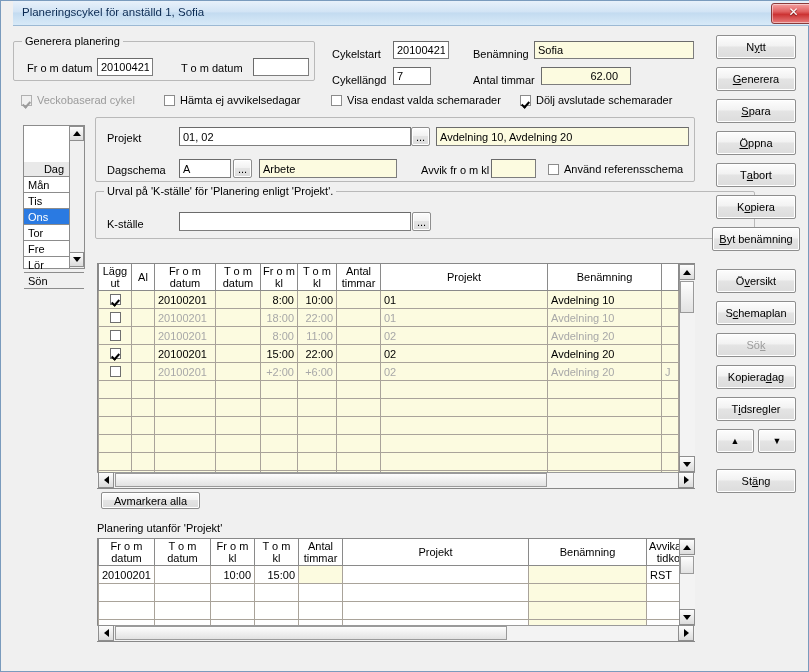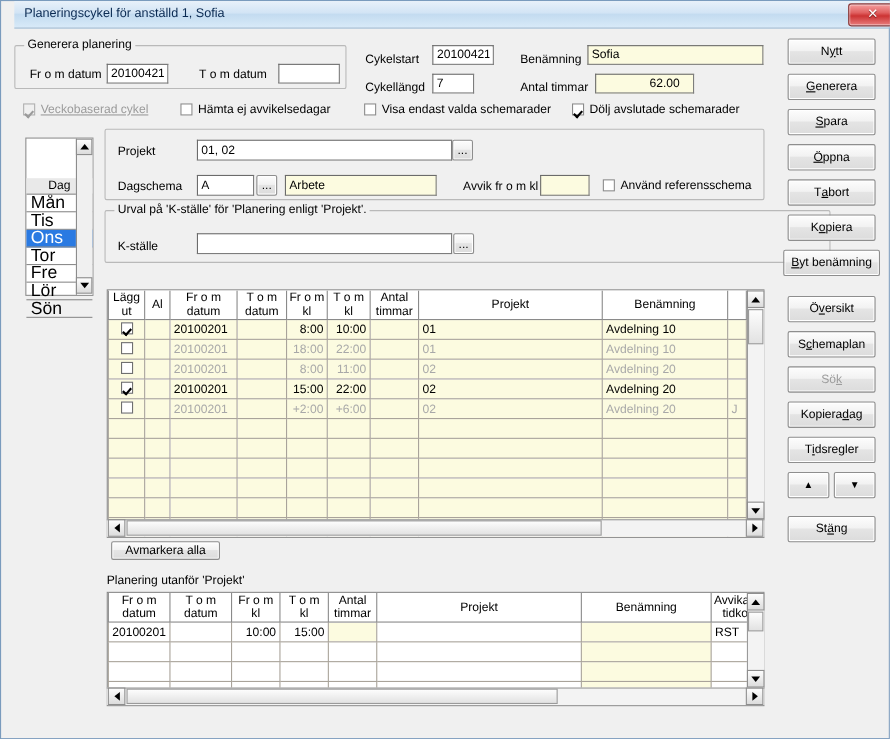--- a/index.html
+++ b/index.html
@@ -75,39 +75,39 @@
     padding-bottom:2px;cursor:pointer;
     box-shadow:inset 0 0 0 1px #fff;
   }
   .cb{position:absolute;font-size:11px;white-space:nowrap;}
   .cb .box{
     display:inline-block;width:11px;height:11px;vertical-align:-2px;
     border:1px solid #8b8b8b;background:#fff;box-sizing:border-box;
     position:relative;margin-right:5px;
   }
   .cb.disabled .box{background:#f0f0f0;border-color:#b0b0b0;}
-  .cb.disabled{color:#9b9b9b;text-decoration:underline;}
+  .cb.disabled{color:#9b9b9b;}
   .cb .box.on:after{
     content:"";position:absolute;left:2px;top:4px;width:3px;height:6px;
     border:solid #000;border-width:0 2px 2px 0;transform:rotate(42deg);
   }
   .cb.disabled .box.on:after{border-color:#9b9b9b;}
   
   .daylist{
     position:absolute;box-sizing:border-box;
     border:1px solid #8c8c8c;background:#fff;
   }
   .daylist .hd{
     height:15px;line-height:15px;text-align:center;font-size:11px;
     background:#e9e9e9;border-bottom:1px solid #8c8c8c;
     box-sizing:border-box;
     margin-top:36px;
   }
   .daylist .it{
-    height:16px;line-height:16px;padding-left:4px;font-size:16px;
+    height:16px;line-height:16px;padding-left:4px;font-size:11px;
     border-bottom:1px solid #8c8c8c;box-sizing:border-box;
     white-space:nowrap;overflow:hidden;
   }
   .daylist .it.sel{background:#2a7ae2;color:#fff;}
   .dlscroll{
     position:absolute;right:0;top:0;width:15px;bottom:0;
     background:#f0f0f0;border-left:1px solid #8c8c8c;box-sizing:border-box;
   }
   .arrbtn{
     position:absolute;box-sizing:border-box;width:15px;height:15px;
@@ -223,20 +223,21 @@
     <div class="tri up"></div>
   </div>
   <div class="arrbtn" style="left:68px;top:251px;">
     <div class="tri dn"></div>
   </div>
 
   <div class="grp" style="left:94px;top:116px;width:600px;height:65px;"></div>
   <div class="lbl" style="left:106px;top:131px;">Projekt</div>
   <input class="inp" style="left: 178px; top: 126px; width: 232px; height: 19px;" value="01, 02">
   <div class="ellip" style="left:410px;top:126px;height:19px;">...</div>
+  <input class="inp yellow" style="left: 435px; top: 126px; width: 253px; height: 19px;" value="Avdelning 10, Avdelning 20">
 
   <div class="lbl" style="left:106px;top:163px;">Dagschema</div>
   <input class="inp" style="left: 178px; top: 158px; width: 52px; height: 19px;" value="A">
   <div class="ellip" style="left:232px;top:158px;height:19px;">...</div>
   <input class="inp yellow" style="left: 258px; top: 158px; width: 138px; height: 19px;" value="Arbete">
   <div class="lbl" style="left:420px;top:163px;">Avvik fr o m kl</div>
   <input class="inp yellow" style="left: 490px; top: 158px; width: 45px; height: 19px;" value="">
   <div class="cb" style="left:547px;top:162px;">
     <span class="box"></span><span>Använd referensschema</span>
   </div>

